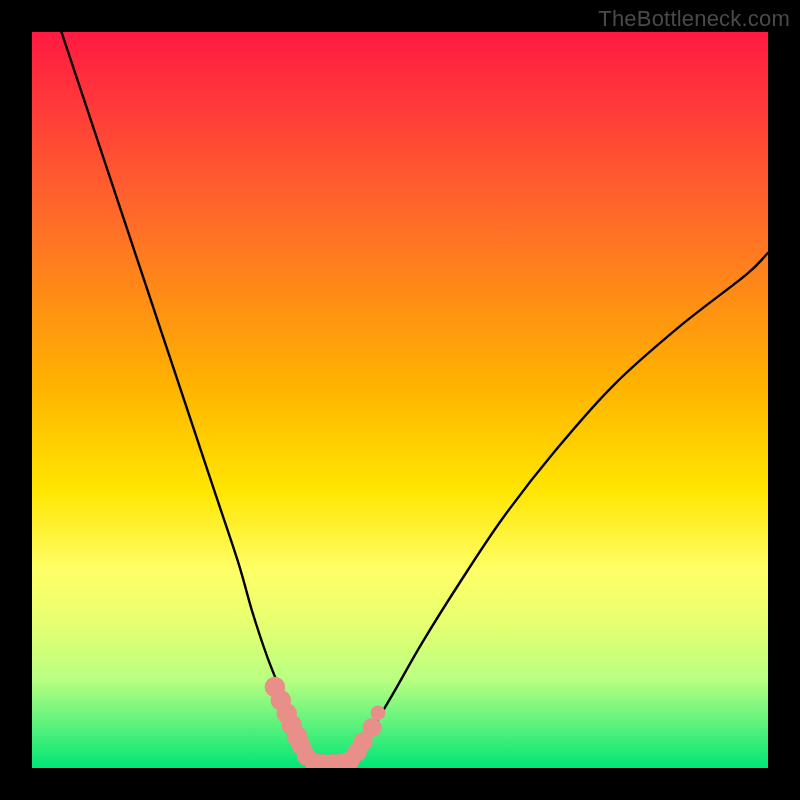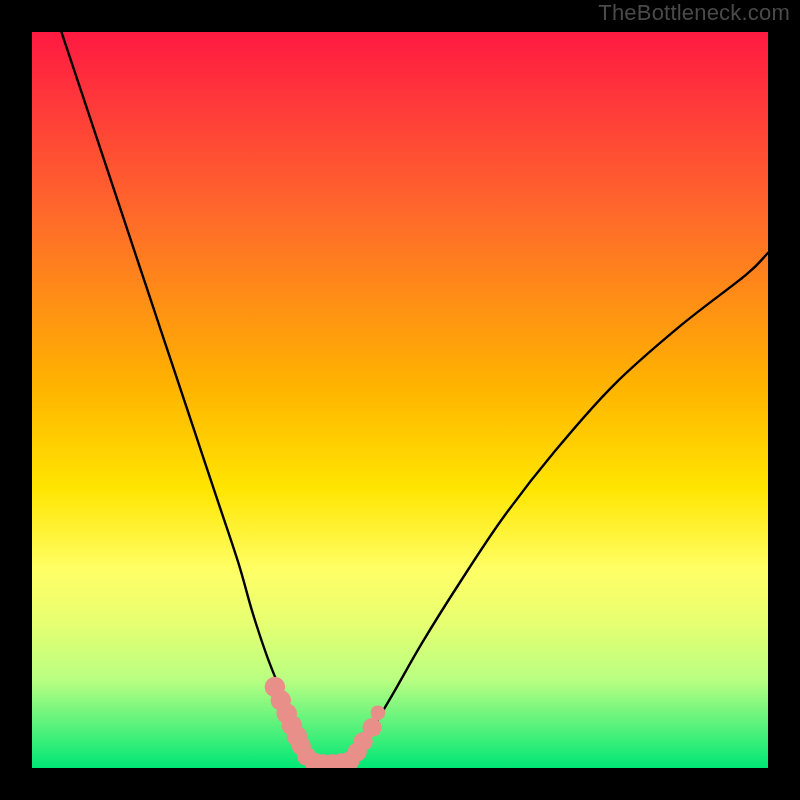--- a/index.html
+++ b/index.html
@@ -31,21 +31,21 @@
       #ff6a2a 25%,
       #ffb300 48%,
       #ffe500 62%,
       #ffff66 73%,
       #e8ff70 80%,
       #b9ff82 88%,
       #00e676 100%);
   }
   .watermark {
     position: absolute;
-    top: 0;
+    top: 6px;
     right: 10px;
     color: #4a4a4a;
     font-size: 22px;
     letter-spacing: 0.2px;
     font-weight: 500;
   }
   svg.curves {
     position: absolute;
     left: 0;
     top: 0;

